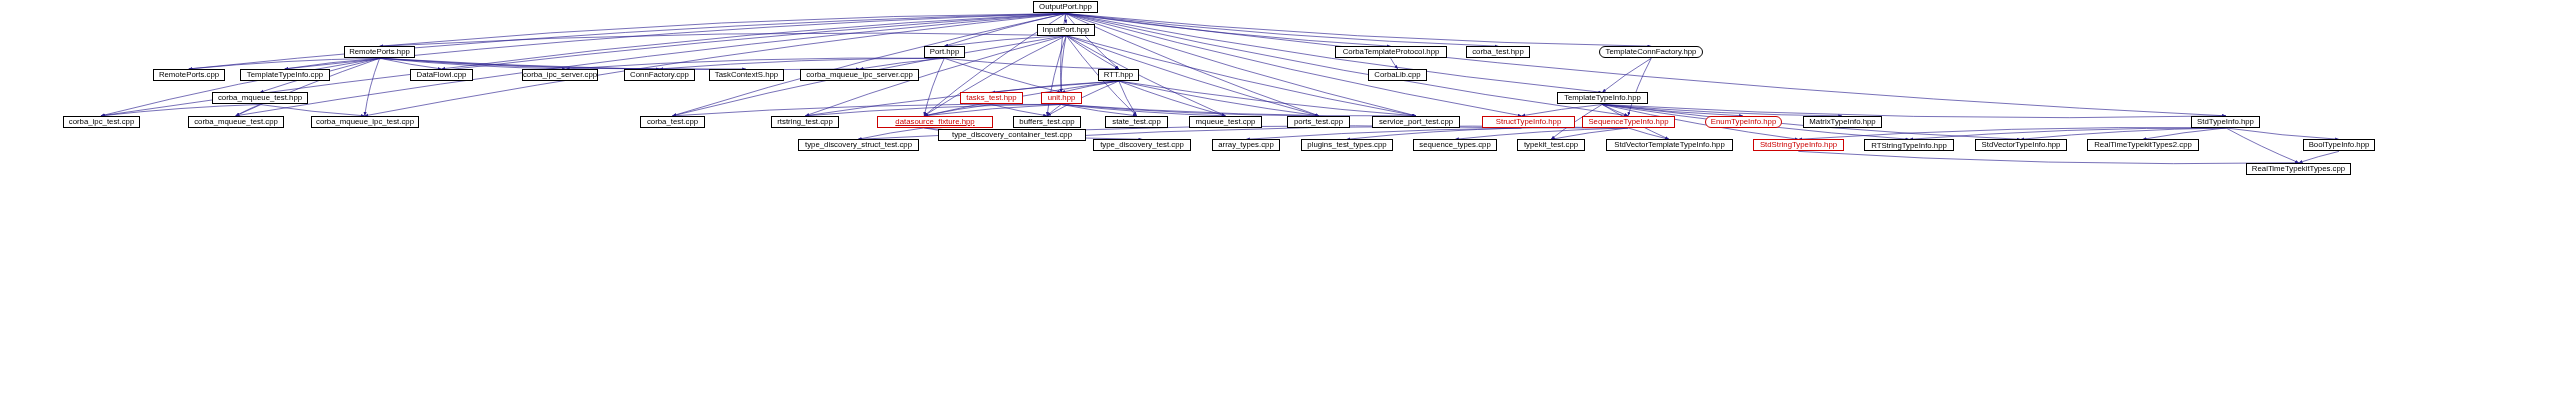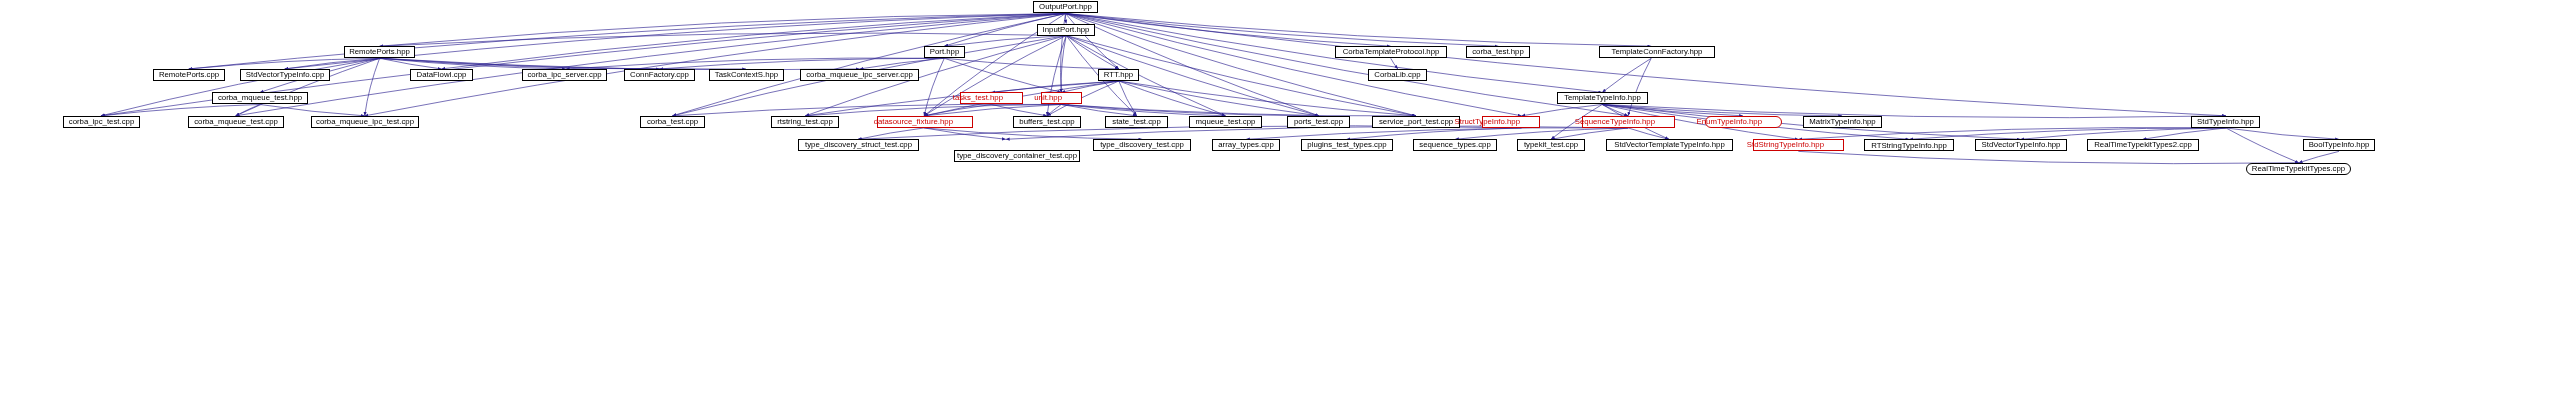--- a/index.html
+++ b/index.html
@@ -3,21 +3,21 @@
 <meta charset="utf-8">
 <style>
   html,body{margin:0;padding:0;background:#ffffff;}
   #stage{position:relative;width:2576px;height:398px;background:#ffffff;
          font-family:"Liberation Sans",sans-serif;overflow:hidden;}
   #edges{position:absolute;left:0;top:0;width:2576px;height:398px;}
   .node{position:absolute;box-sizing:border-box;border:0.7px solid #000000;
         background:#ffffff;color:#000000;font-size:7.8px;line-height:1;
         display:flex;align-items:center;justify-content:center;white-space:nowrap;
         padding:0 19px;height:12px;}
-  .node.red{border-color:#cc0000;color:#cc0000;justify-content:flex-end;}
+  .node.red{border-color:#cc0000;color:#cc0000;}
   .node.root{background:#ffffff;border-color:#000000;}
 </style>
 </head>
 <body>
 
 <div id="stage">
   <svg id="edges" viewBox="0 0 3624 560" preserveAspectRatio="none">
       <defs>
         <marker id="ah" markerWidth="7" markerHeight="7" refX="6" refY="2.5" orient="auto">
           <path d="M0,0 L6,2.5 L0,5 z" fill="#2a1f8f"></path>
@@ -139,33 +139,33 @@
     </div>
     <div class="node" style="left: 924px; top: 46px; width: 41px;">
       <span>Port.hpp</span>
     </div>
     <div class="node" style="left: 1335px; top: 46px; width: 112px;">
       <span>CorbaTemplateProtocol.hpp</span>
     </div>
     <div class="node" style="left: 1466px; top: 46px; width: 64px;">
       <span>corba_test.hpp</span>
     </div>
-    <div class="node" style="left: 1599px; top: 46px; width: 116px;">
+    <div class="node" style="left: 1599px; top: 46px; width: 104px; border-radius: 6px;">
       <span>TemplateConnFactory.hpp</span>
     </div>
     <div class="node" style="left: 153px; top: 69px; width: 72px;">
       <span>RemotePorts.cpp</span>
     </div>
     <div class="node" style="left: 240px; top: 69px; width: 90px;">
-      <span>StdVectorTypeInfo.cpp</span>
+      <span>TemplateTypeInfo.cpp</span>
     </div>
     <div class="node" style="left: 410px; top: 69px; width: 63px;">
       <span>DataFlowI.cpp</span>
     </div>
-    <div class="node" style="left: 522px; top: 69px; width: 85px;">
+    <div class="node" style="left: 522px; top: 69px; width: 76px;">
       <span>corba_ipc_server.cpp</span>
     </div>
     <div class="node" style="left: 624px; top: 69px; width: 71px;">
       <span>ConnFactory.cpp</span>
     </div>
     <div class="node" style="left: 709px; top: 69px; width: 75px;">
       <span>TaskContextS.hpp</span>
     </div>
     <div class="node" style="left: 800px; top: 69px; width: 119px;">
       <span>corba_mqueue_ipc_server.cpp</span>
@@ -196,57 +196,57 @@
     </div>
     <div class="node" style="left: 311px; top: 116px; width: 108px; text-align: center;">
       <span>corba_mqueue_ipc_test.cpp</span>
     </div>
     <div class="node" style="left: 640px; top: 116px; width: 65px;">
       <span>corba_test.cpp</span>
     </div>
     <div class="node" style="left: 771px; top: 116px; width: 68px;">
       <span>rtstring_test.cpp</span>
     </div>
-    <div class="node red" style="left: 877px; top: 116px; width: 96px;">
+    <div class="node red" style="left: 877px; top: 116px; width: 116px; text-decoration: underline;">
       <span>datasource_fixture.hpp</span>
     </div>
     <div class="node" style="left: 1013px; top: 116px; width: 68px;">
       <span>buffers_test.cpp</span>
     </div>
     <div class="node" style="left: 1105px; top: 116px; width: 63px;">
       <span>state_test.cpp</span>
     </div>
     <div class="node" style="left: 1189px; top: 116px; width: 73px;">
       <span>mqueue_test.cpp</span>
     </div>
     <div class="node" style="left: 1287px; top: 116px; width: 63px;">
       <span>ports_test.cpp</span>
     </div>
     <div class="node" style="left: 1372px; top: 116px; width: 88px;">
       <span>service_port_test.cpp</span>
     </div>
-    <div class="node red" style="left: 1482px; top: 116px; width: 58px;">
+    <div class="node red" style="left: 1482px; top: 116px; width: 93px;">
       <span>StructTypeInfo.hpp</span>
     </div>
     <div class="node red" style="left: 1582px; top: 116px; width: 93px;">
       <span>SequenceTypeInfo.hpp</span>
     </div>
     <div class="node red" style="left: 1705px; top: 116px; width: 77px; border-radius: 6px;">
       <span>EnumTypeInfo.hpp</span>
     </div>
     <div class="node" style="left: 1803px; top: 116px; width: 79px;">
       <span>MatrixTypeInfo.hpp</span>
     </div>
     <div class="node" style="left: 2191px; top: 116px; width: 69px;">
       <span>StdTypeInfo.hpp</span>
     </div>
     <div class="node" style="left: 798px; top: 139px; width: 121px;">
       <span>type_discovery_struct_test.cpp</span>
     </div>
-    <div class="node" style="left: 938px; top: 150px; width: 126px; margin-left: 16px;">
+    <div class="node" style="left: 938px; top: 129px; width: 148px;">
       <span>type_discovery_container_test.cpp</span>
     </div>
     <div class="node" style="left: 1093px; top: 139px; width: 98px;">
       <span>type_discovery_test.cpp</span>
     </div>
     <div class="node" style="left: 1212px; top: 139px; width: 68px;">
       <span>array_types.cpp</span>
     </div>
     <div class="node" style="left: 1301px; top: 139px; width: 92px;">
       <span>plugins_test_types.cpp</span>
@@ -268,17 +268,17 @@
     </div>
     <div class="node" style="left: 1975px; top: 139px; width: 92px;">
       <span>StdVectorTypeInfo.hpp</span>
     </div>
     <div class="node" style="left: 2087px; top: 139px; width: 112px;">
       <span>RealTimeTypekitTypes2.cpp</span>
     </div>
     <div class="node" style="left: 2303px; top: 139px; width: 72px;">
       <span>BoolTypeInfo.hpp</span>
     </div>
-    <div class="node" style="left: 2246px; top: 163px; width: 105px; border-radius: 6px;">
+    <div class="node" style="left: 2246px; top: 163px; width: 105px;">
       <span>RealTimeTypekitTypes.cpp</span>
     </div>
   </div>
 
 
 </body></html>

